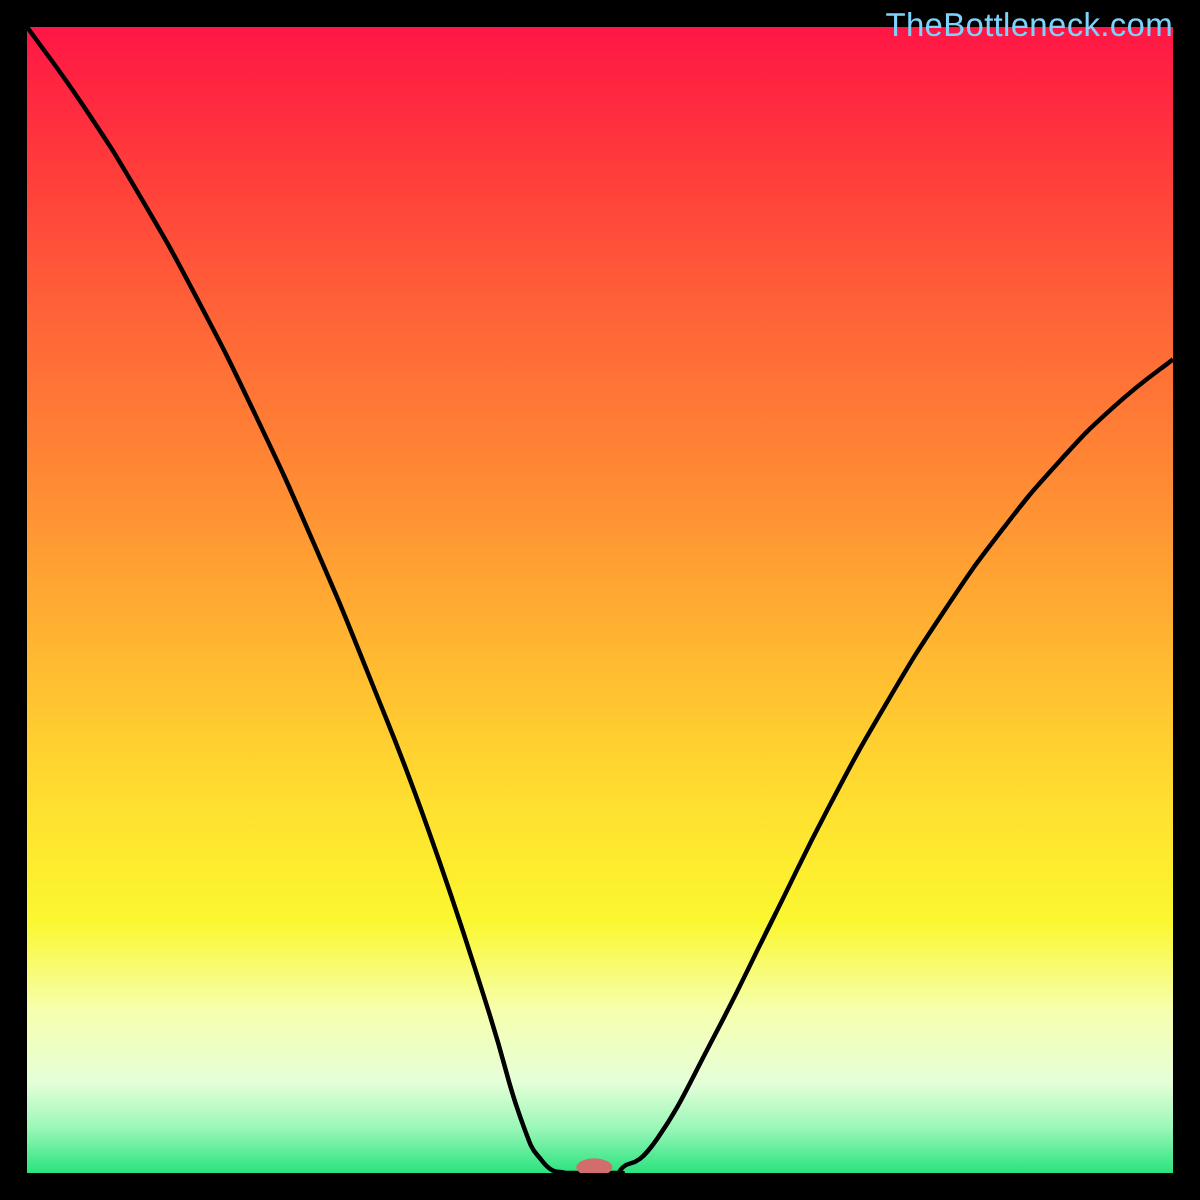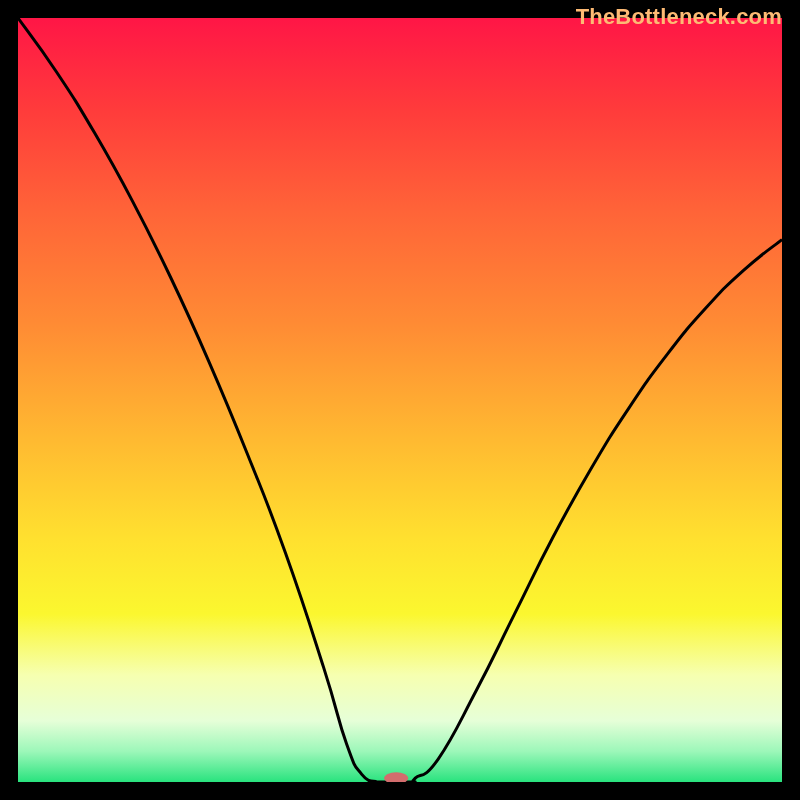--- a/index.html
+++ b/index.html
@@ -7,23 +7,23 @@
     width: 800px;
     height: 800px;
     background: #000;
     position: relative;
     font-family: Arial, Helvetica, sans-serif;
   }
   .watermark {
     position: absolute;
     top: 4px;
     right: 18px;
-    color: #fdba74;
+    color: #7dd3fc;
     font-size: 22px;
-    font-weight: 700;
+    font-weight: 400;
     letter-spacing: 0.2px;
     z-index: 10;
   }
   .plot-area {
     position: absolute;
     left: 18px;
     top: 18px;
     width: 764px;
     height: 764px;
     overflow: hidden;

